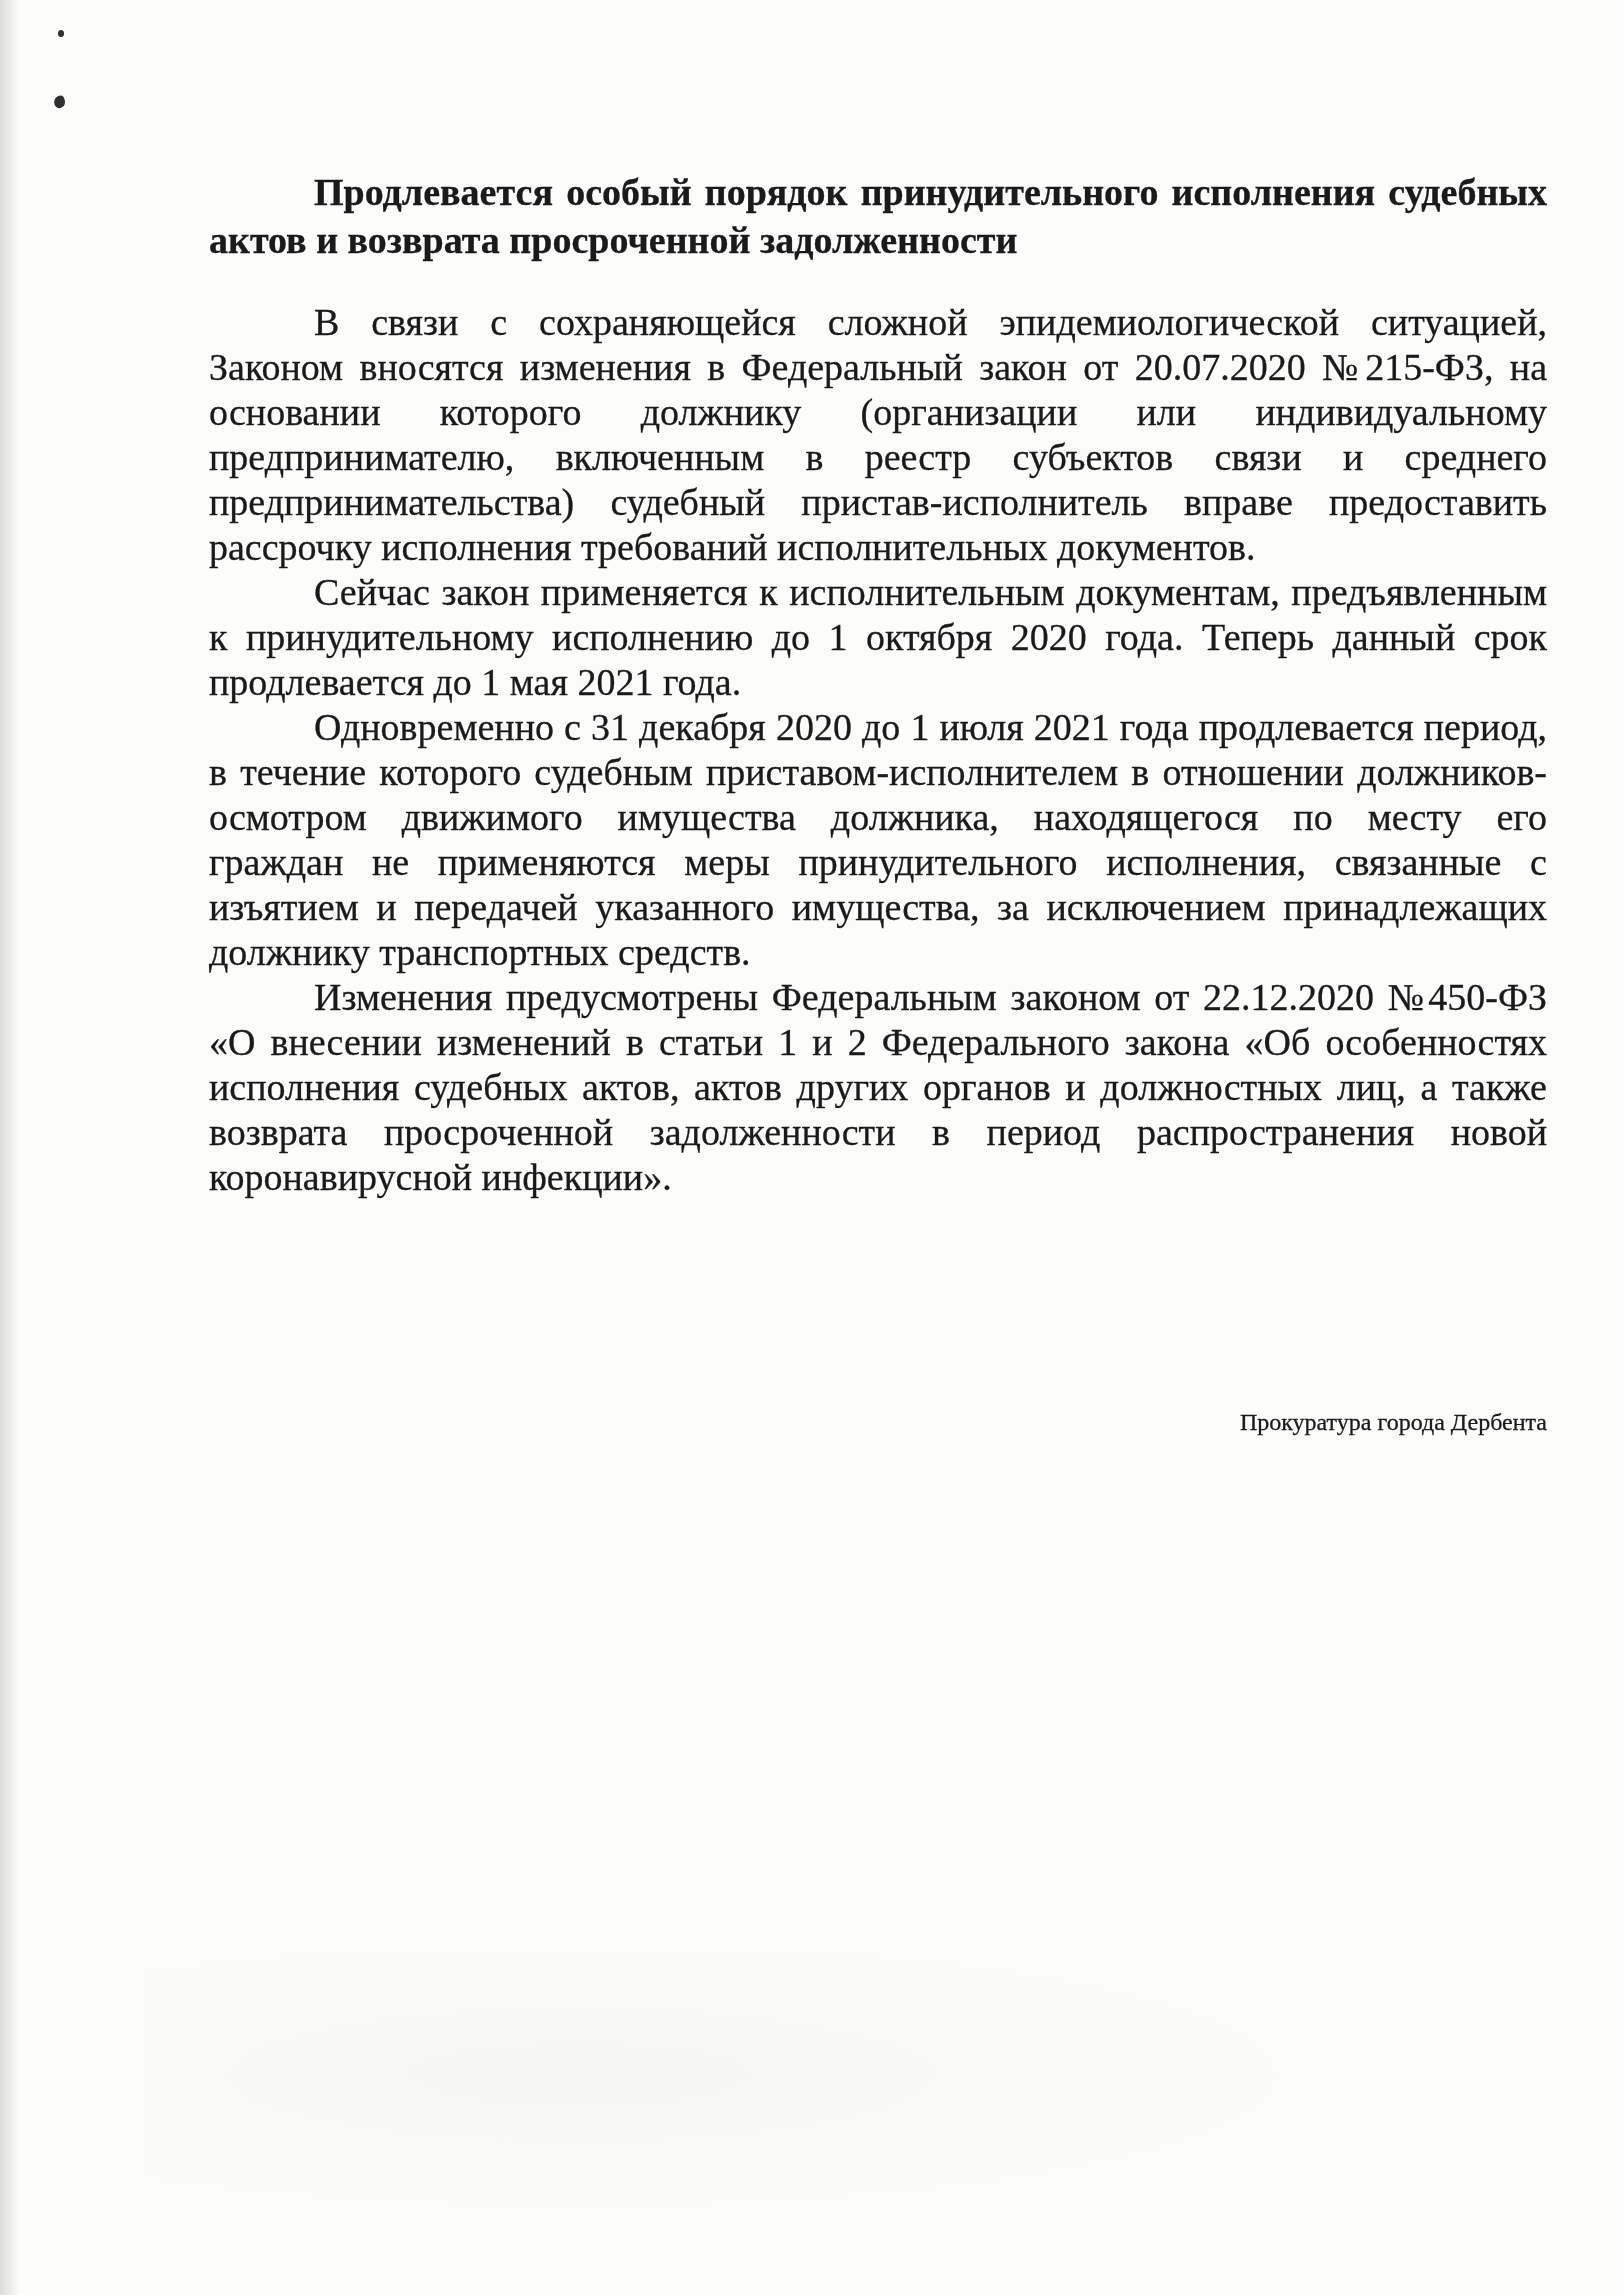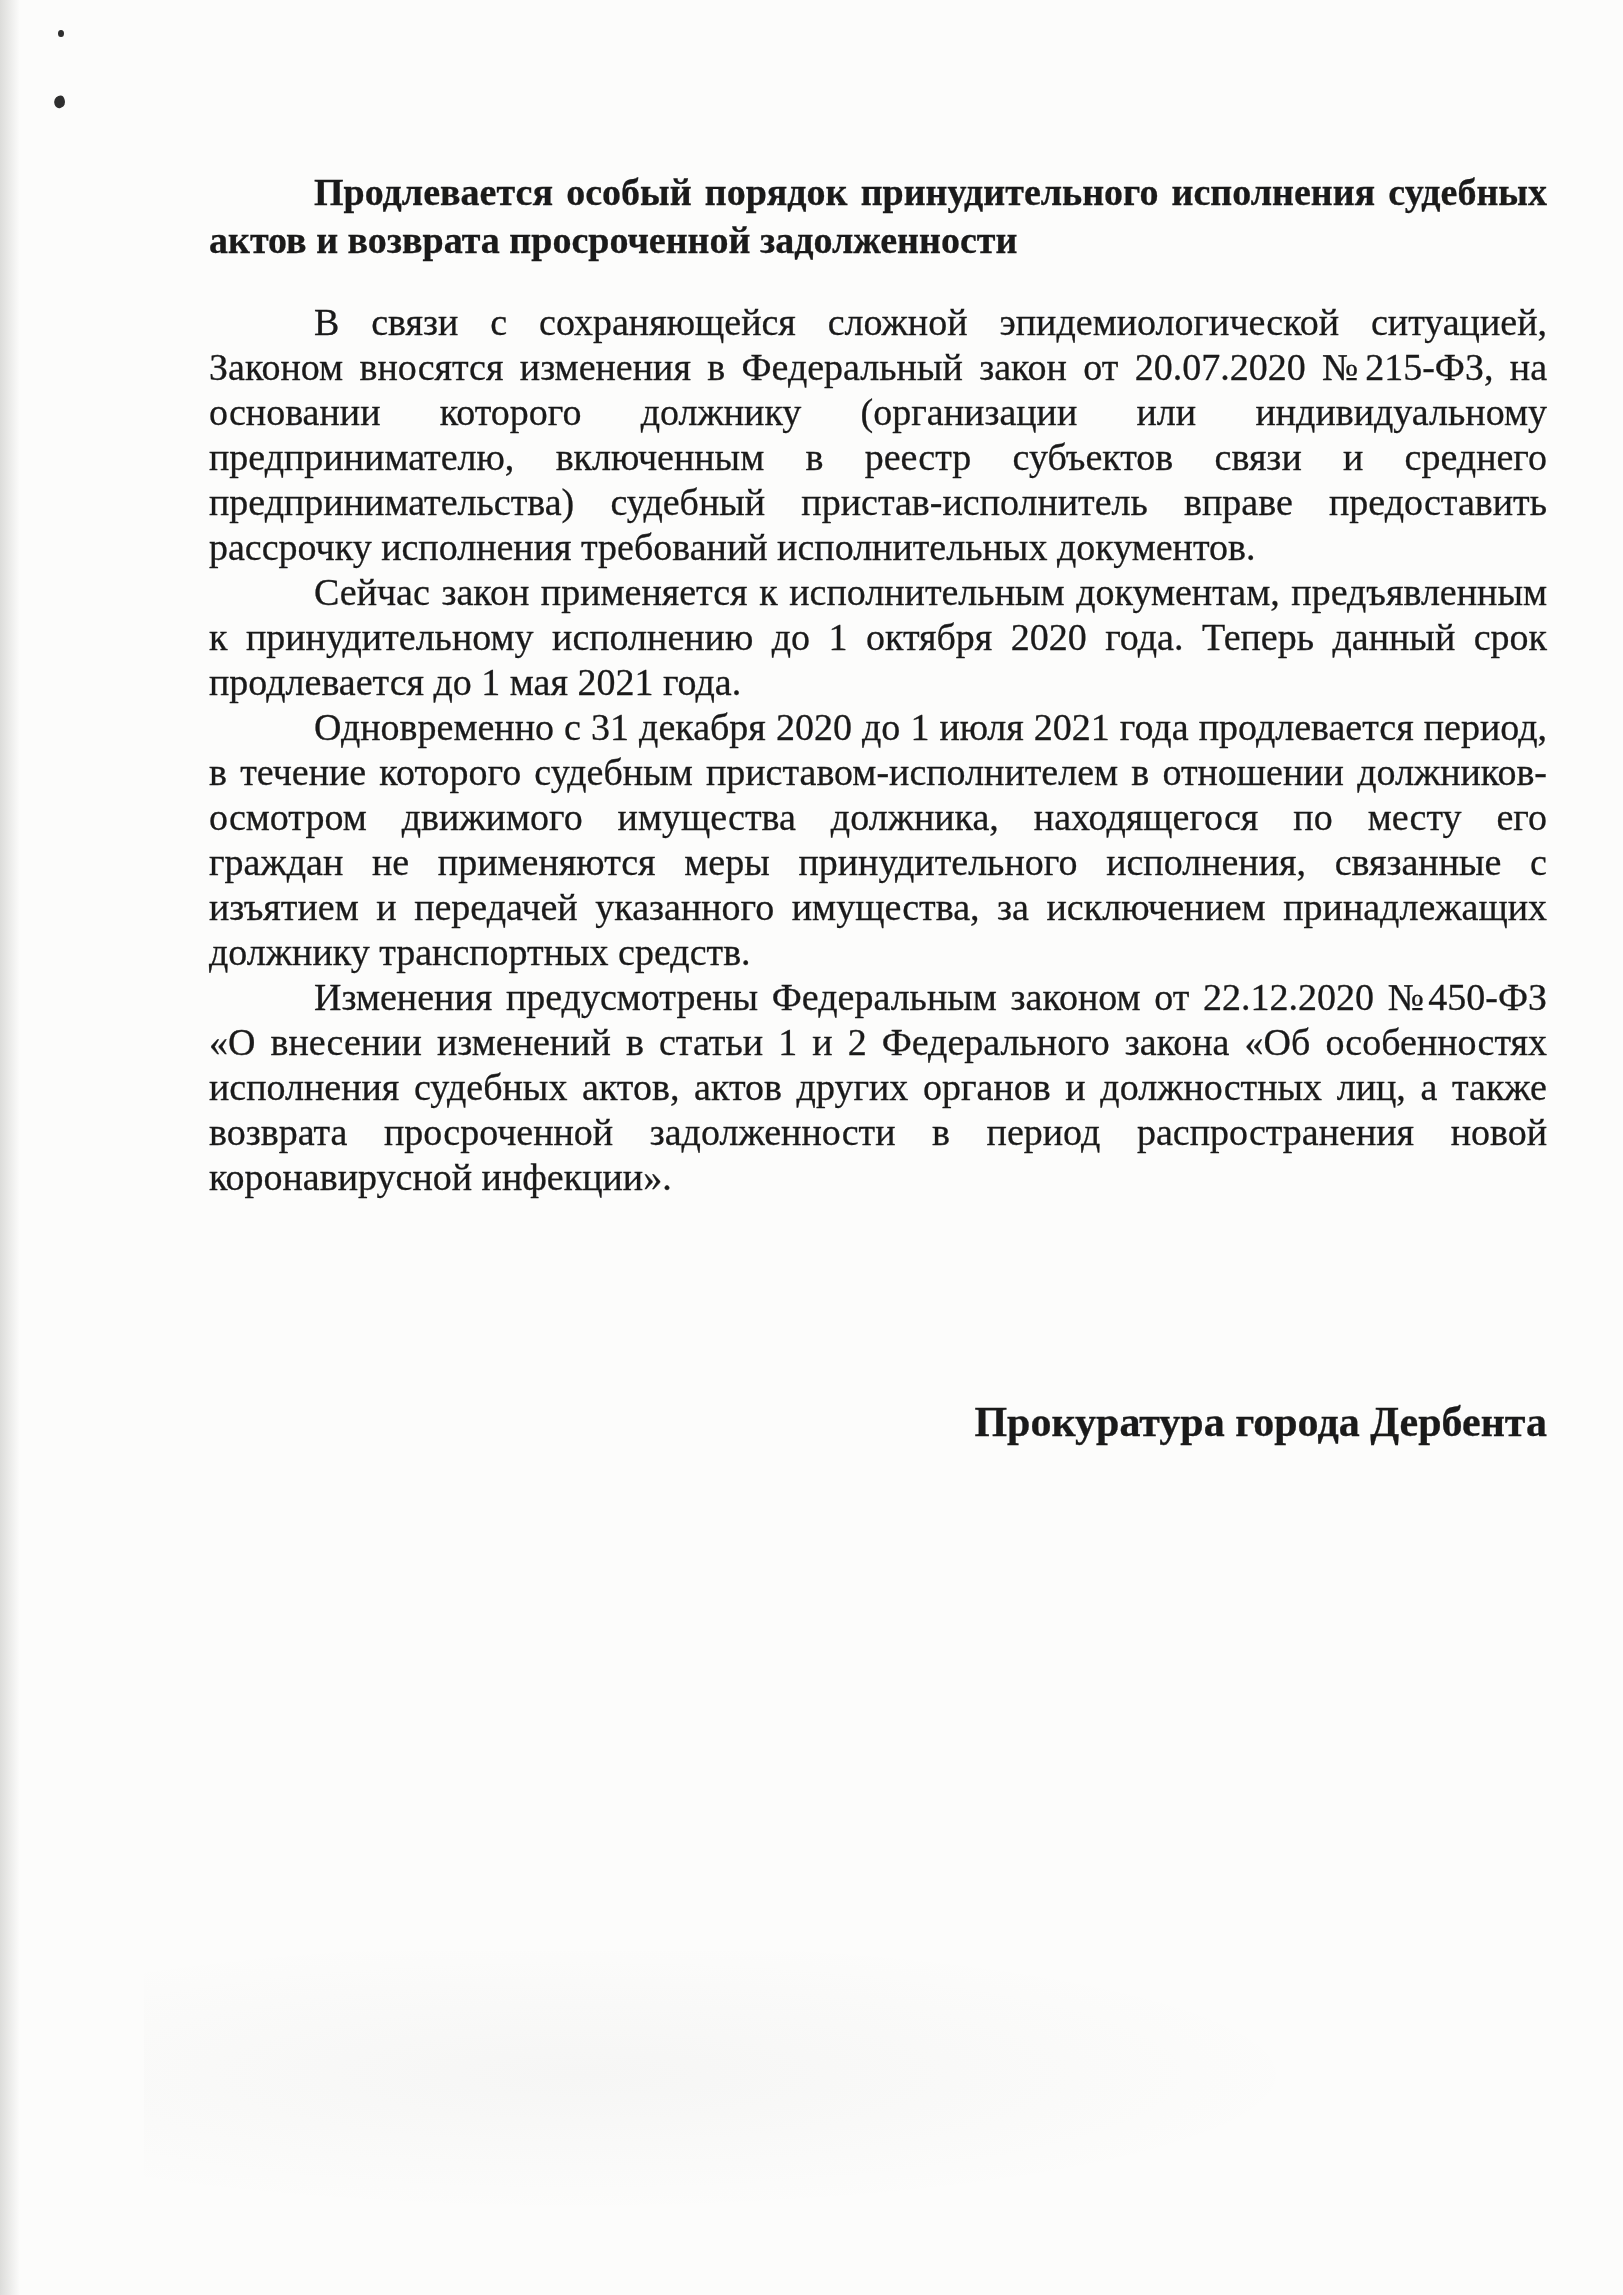--- a/index.html
+++ b/index.html
@@ -48,21 +48,21 @@
     text-align-last: justify;
   }
   .ln.last { text-align: left; text-align-last: left; }
   .ln.ind  { padding-left: 105px; }
 
   .signature-row {
     position: absolute; left: 209px; top: 1398px; width: 1338px;
     height: 48px; line-height: 48px;
     text-align: right;
   }
-  .signature { font-weight: 700; font-size: 42px; }
+  .signature { font-weight: 400; font-size: 24px; }
 </style>
 </head>
 <body>
 
 <div class="page">
   <div class="edge-shadow"></div>
   <div class="speck s1"></div>
   <div class="speck s2"></div>
   <div class="smudge"></div>
 

